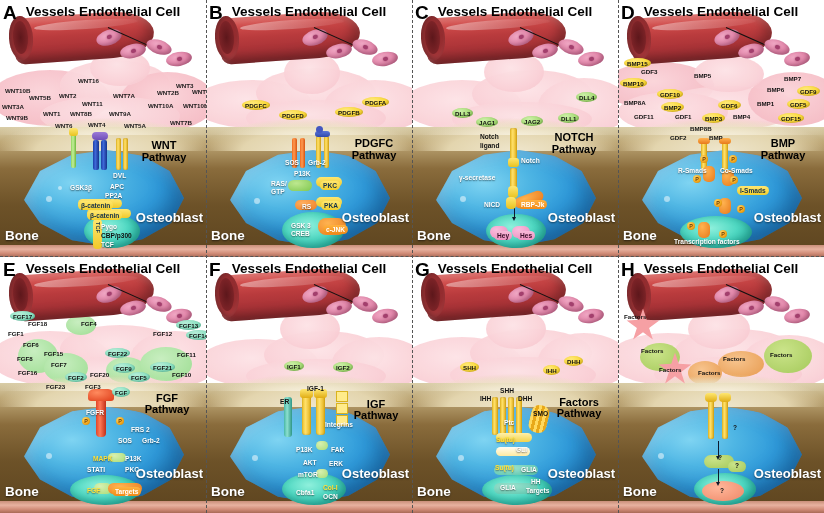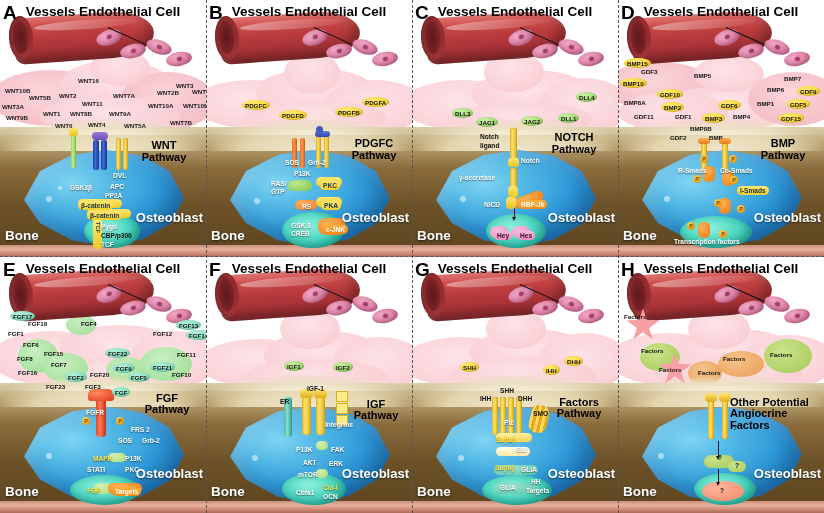--- a/index.html
+++ b/index.html
@@ -674,24 +674,20 @@
       <div class="arr" style="left:100px;top:184px;height:16px"></div>
       <div class="lab" style="left:86px;top:198px;width:30px;height:13px;border-radius:7px;background:radial-gradient(ellipse at 35% 30%,#cbe48a,#a4c95a);z-index:21"></div>
       <div class="lab" style="left:110px;top:204px;width:18px;height:11px;border-radius:6px;background:radial-gradient(ellipse at 35% 30%,#cbe48a,#a4c95a);z-index:21"></div>
       <div class="arr" style="left:100px;top:212px;height:14px"></div>
       <div class="lab" style="left:84px;top:224px;width:42px;height:20px;border-radius:50%;background:radial-gradient(ellipse at 38% 32%,#ffb79a,#ee8868);z-index:21"></div>
 
       <div class="panelletter">H</div>
       <div class="vectitle">Vessels Endothelial Cell</div>
       <div class="bonelab">Bone</div>
       <div class="osteolab">Osteoblast</div>
-      <div class="pathlab" style="left:112px;top:140px;width:94px;text-align:left">
-        <span>Other Potential</span><br>
-        <span>Angiocrine Factors</span>
-      </div>
       <div id="H-ligands">
           <div class="chip" style="left: 6px; top: 56.5px;">Factors</div>
           <div class="chip" style="left: 23px; top: 90.5px;">Factors</div>
           <div class="chip" style="left: 105px; top: 98.5px;">Factors</div>
           <div class="chip" style="left: 152px; top: 94.5px;">Factors</div>
           <div class="chip" style="left: 41px; top: 109.5px;">Factors</div>
           <div class="chip" style="left: 80px; top: 112.5px;">Factors</div>
         </div>
       <div id="H-nodes">
           <div class="node tk plain" style="left: 115px; top: 167.5px;">?</div>

